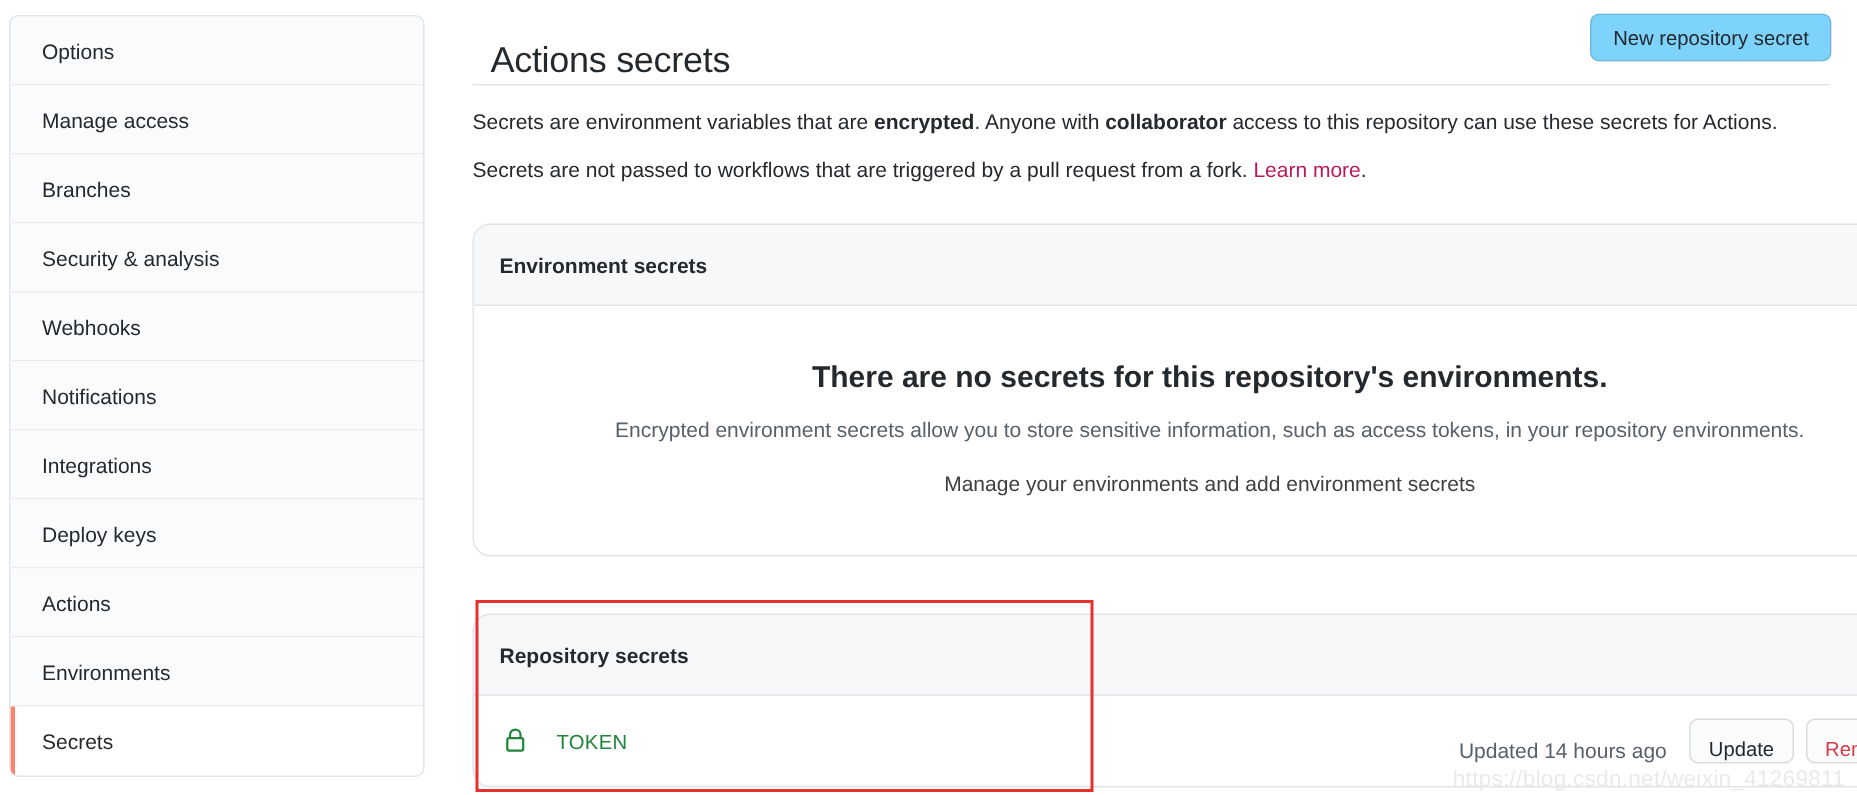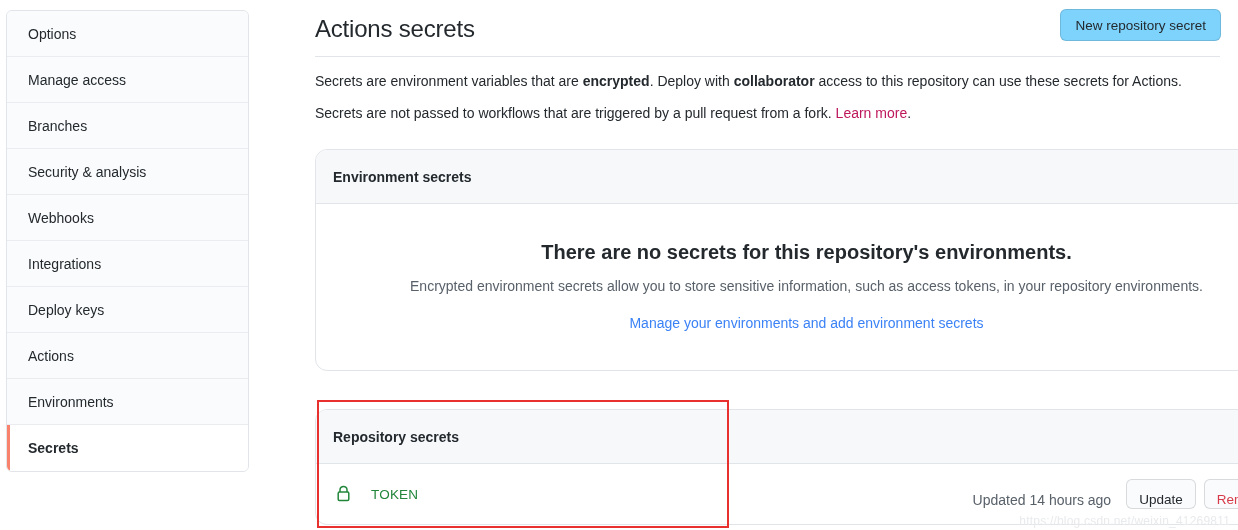--- a/index.html
+++ b/index.html
@@ -15,42 +15,42 @@
     width: 1238px;
     height: 530px;
     background: #ffffff;
   }
 
   
   .sidebar {
     position: absolute;
     left: 6px;
     top: 10px;
-    width: 243px;
+    width: 277px;
     background: #fafbfc;
     border: 1px solid #e1e4e8;
     border-radius: 6px;
     overflow: hidden;
   }
   .side-item {
     position: relative;
     height: 46px;
     line-height: 46px;
     padding-left: 21px;
     font-size: 14px;
     color: #24292e;
     background: #fafbfc;
     border-bottom: 1px solid #eaecef;
     white-space: nowrap;
     cursor: pointer;
   }
   .side-item:last-child { border-bottom: none; }
   .side-item.active {
     background: #ffffff;
-    font-weight: 700;
+    font-weight: 400;
   }
   .side-item.active::before {
     content: "";
     position: absolute;
     left: 0; top: 0; bottom: 0;
     width: 3px;
     background: #f9826c;
   }
 
   
@@ -63,21 +63,21 @@
 
   .page-head {
     position: relative;
     padding-top: 12px;
     height: 56px;
   }
   .page-title {
     font-size: 24px;
     font-weight: 400;
     color: #24292e;
-    margin: 0;
+    margin: 12px;
     line-height: 34px;
     letter-spacing: -0.2px;
   }
   .head-btn {
     position: absolute;
     right: 2px;
     top: 9px;
     height: 32px;
     padding: 0 14px;
     font-size: 13.5px;
@@ -141,21 +141,21 @@
     line-height: 28px;
   }
   .empty-sub {
     font-size: 14px;
     color: #586069;
     margin: 0 0 18px 0;
     line-height: 20px;
   }
   .empty-link {
     font-size: 14px;
-    color: #3b82f6;
+    color: #404040;
     text-decoration: none;
     cursor: pointer;
   }
 
   .secret-row {
     display: flex;
     align-items: center;
     height: 60px;
     padding: 0 17px 0 20px;
   }
@@ -202,21 +202,21 @@
     border: 2px solid #e8312f;
     pointer-events: none;
     z-index: 40;
   }
 
   
   .watermark {
     position: absolute;
     right: 8px;
     bottom: 2px;
-    font-size: 12px;
+    font-size: 15px;
     color: #e9eaec;
     letter-spacing: 0.2px;
     white-space: nowrap;
     z-index: 30;
     user-select: none;
   }
 </style>
 </head>
 <body>
 
@@ -232,20 +232,23 @@
     <div class="side-item">
       <span>Branches</span>
     </div>
     <div class="side-item">
       <span>Security &amp; analysis</span>
     </div>
     <div class="side-item">
       <span>Webhooks</span>
     </div>
     <div class="side-item">
+      <span>Notifications</span>
+    </div>
+    <div class="side-item">
       <span>Integrations</span>
     </div>
     <div class="side-item">
       <span>Deploy keys</span>
     </div>
     <div class="side-item">
       <span>Actions</span>
     </div>
     <div class="side-item">
       <span>Environments</span>
@@ -256,21 +259,21 @@
   </nav>
 
   <main class="main">
 
     <div class="page-head">
       <h1 class="page-title">Actions secrets</h1>
       <button class="head-btn">New repository secret</button>
     </div>
     <hr class="head-rule">
 
-    <p class="desc first"><span>Secrets are environment variables that are </span><b>encrypted</b><span>. Deploy with </span><b>collaborator</b><span> access to this repository can use these secrets for Actions.</span></p>
+    <p class="desc first"><span>Secrets are environment variables that are </span><b>encrypted</b><span>. Anyone with </span><b>collaborator</b><span> access to this repository can use these secrets for Actions.</span></p>
 
     <p class="desc second"><span>Secrets are not passed to workflows that are triggered by a pull request from a fork. </span><a class="link">Learn more</a><span>.</span></p>
 
     <section class="panel env">
       <div class="panel-head">Environment secrets</div>
       <div class="panel-body-empty">
         <h2 class="empty-title">There are no secrets for this repository's environments.</h2>
         <p class="empty-sub">Encrypted environment secrets allow you to store sensitive information, such as access tokens, in your repository environments.</p>
         <a class="empty-link">Manage your environments and add environment secrets</a>
       </div>

